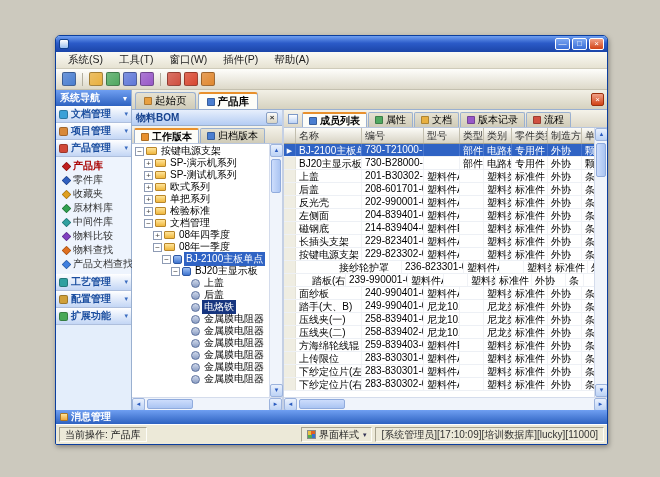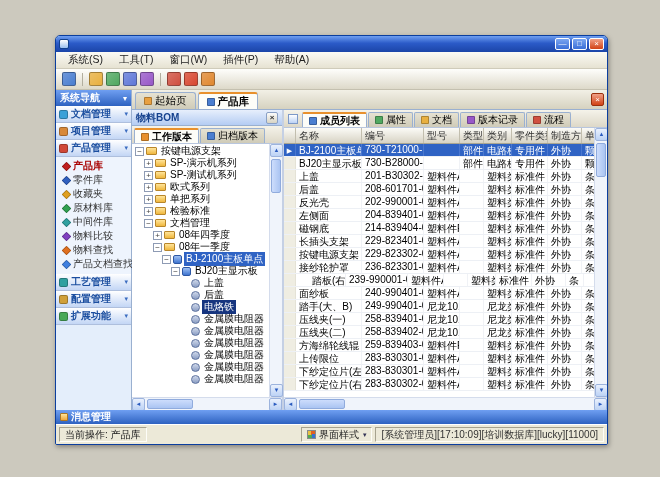--- a/index.html
+++ b/index.html
@@ -501,21 +501,21 @@
                   <span class="g-cell" style="width: 62px;">229-823302-00X</span>
                   <span class="g-cell" style="width: 36px;">塑料件ABS</span>
                   <span class="g-cell" style="width: 24px;"></span>
                   <span class="g-cell" style="width: 28px;">塑料类</span>
                   <span class="g-cell" style="width: 36px;">标准件</span>
                   <span class="g-cell" style="width: 34px;">外协</span>
                   <span class="g-cell" style="width: 18px;">条</span>
                 </div>
                 <div class="g-row">
                   <span class="g-ind"></span>
-                  <span class="g-cell" style="width: 66px;">接纱轮护罩</span>
+                  <span class="g-cell" style="width: 66px; margin-left: 40px;">接纱轮护罩</span>
                   <span class="g-cell" style="width: 62px;">236-823301-00X</span>
                   <span class="g-cell" style="width: 36px;">塑料件ABS</span>
                   <span class="g-cell" style="width: 24px;"></span>
                   <span class="g-cell" style="width: 28px;">塑料类</span>
                   <span class="g-cell" style="width: 36px;">标准件</span>
                   <span class="g-cell" style="width: 34px;">外协</span>
                   <span class="g-cell" style="width: 18px;">条</span>
                 </div>
                 <div class="g-row">
                   <span class="g-ind"></span>

